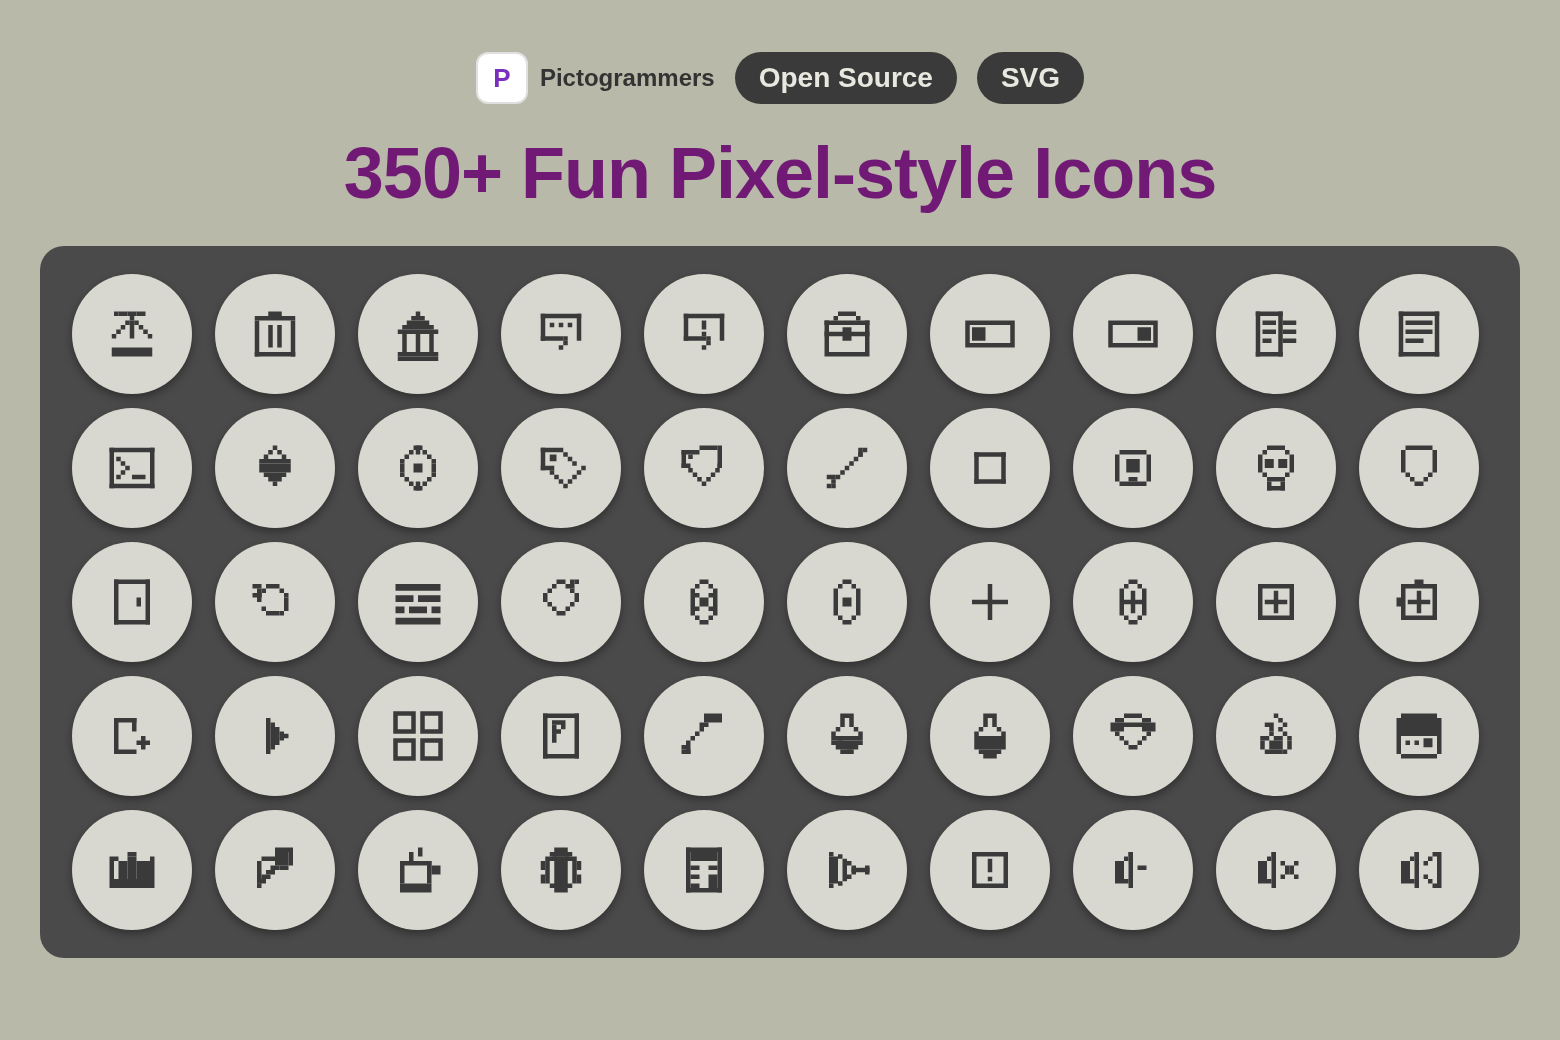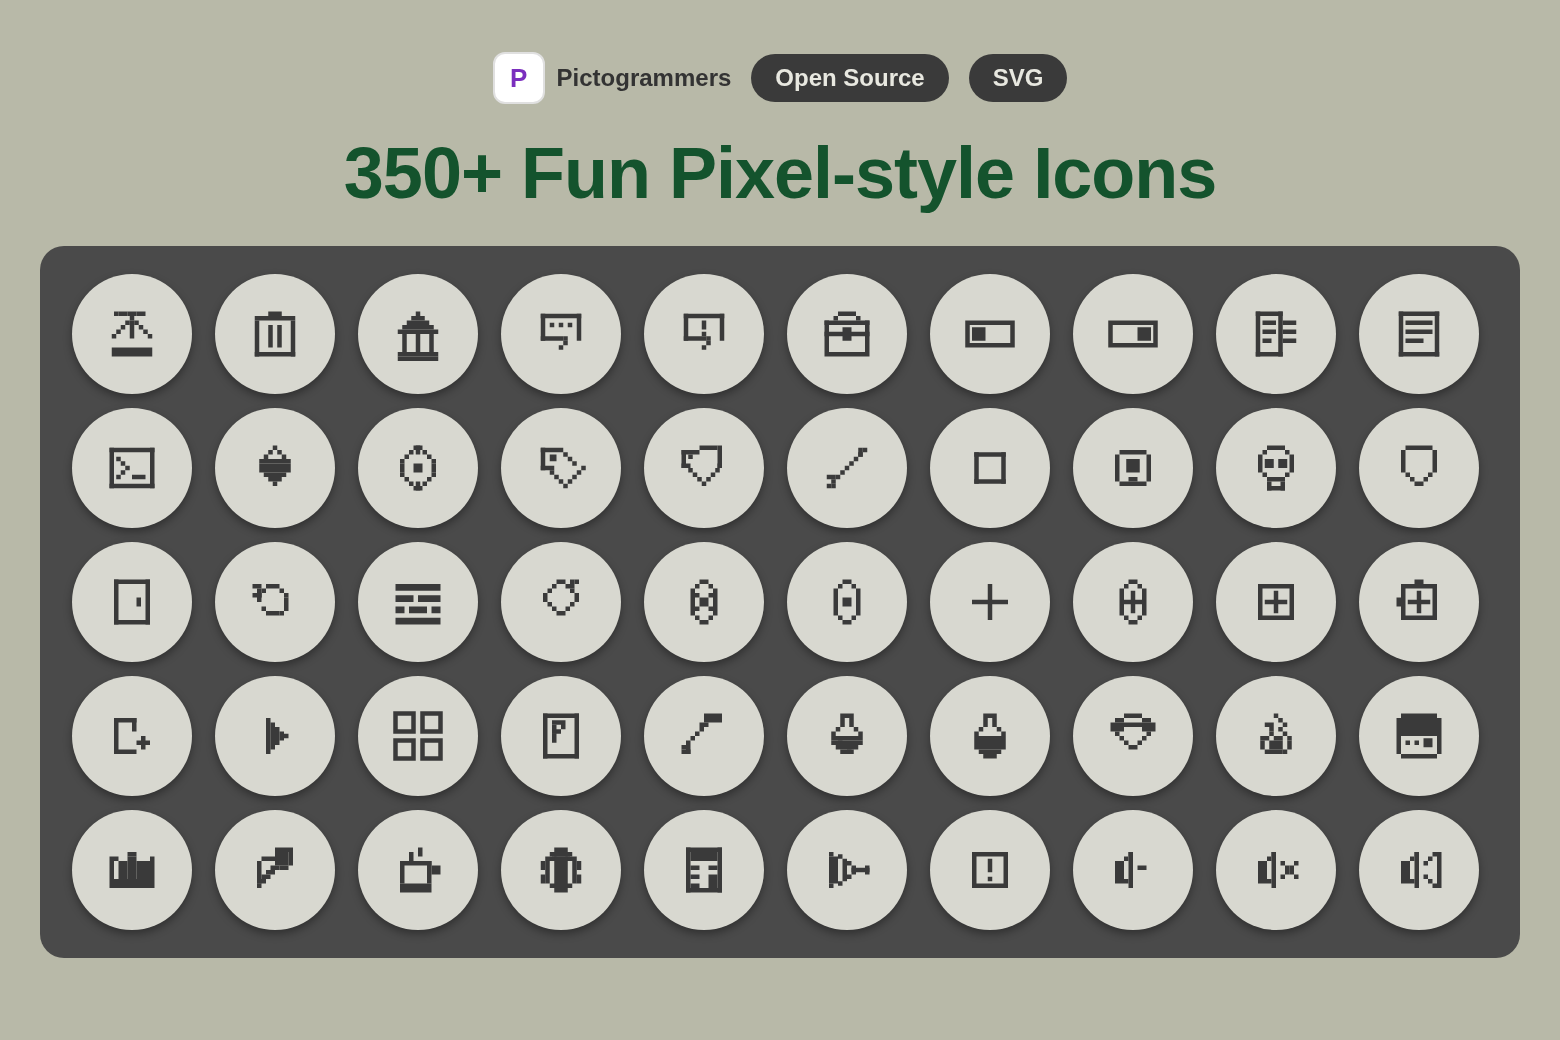--- a/index.html
+++ b/index.html
@@ -47,28 +47,28 @@
       font-size: 24px;
       font-weight: 800;
       color: #333;
     }
 
     .badge {
       background: #3a3a3a;
       color: #e8e8e0;
       border-radius: 50px;
       padding: 10px 24px;
-      font-size: 24px;
+      font-size: 28px;
       font-weight: 600;
     }
 
     .main-title {
       font-size: 72px;
       font-weight: 800;
-      color: #14532d;
+      color: #701a75;
       margin-bottom: 32px;
       letter-spacing: -1px;
     }
 
     .icon-grid-container {
       background: #4a4a4a;
       border-radius: 24px;
       padding: 28px 32px;
       width: 1480px;
     }

